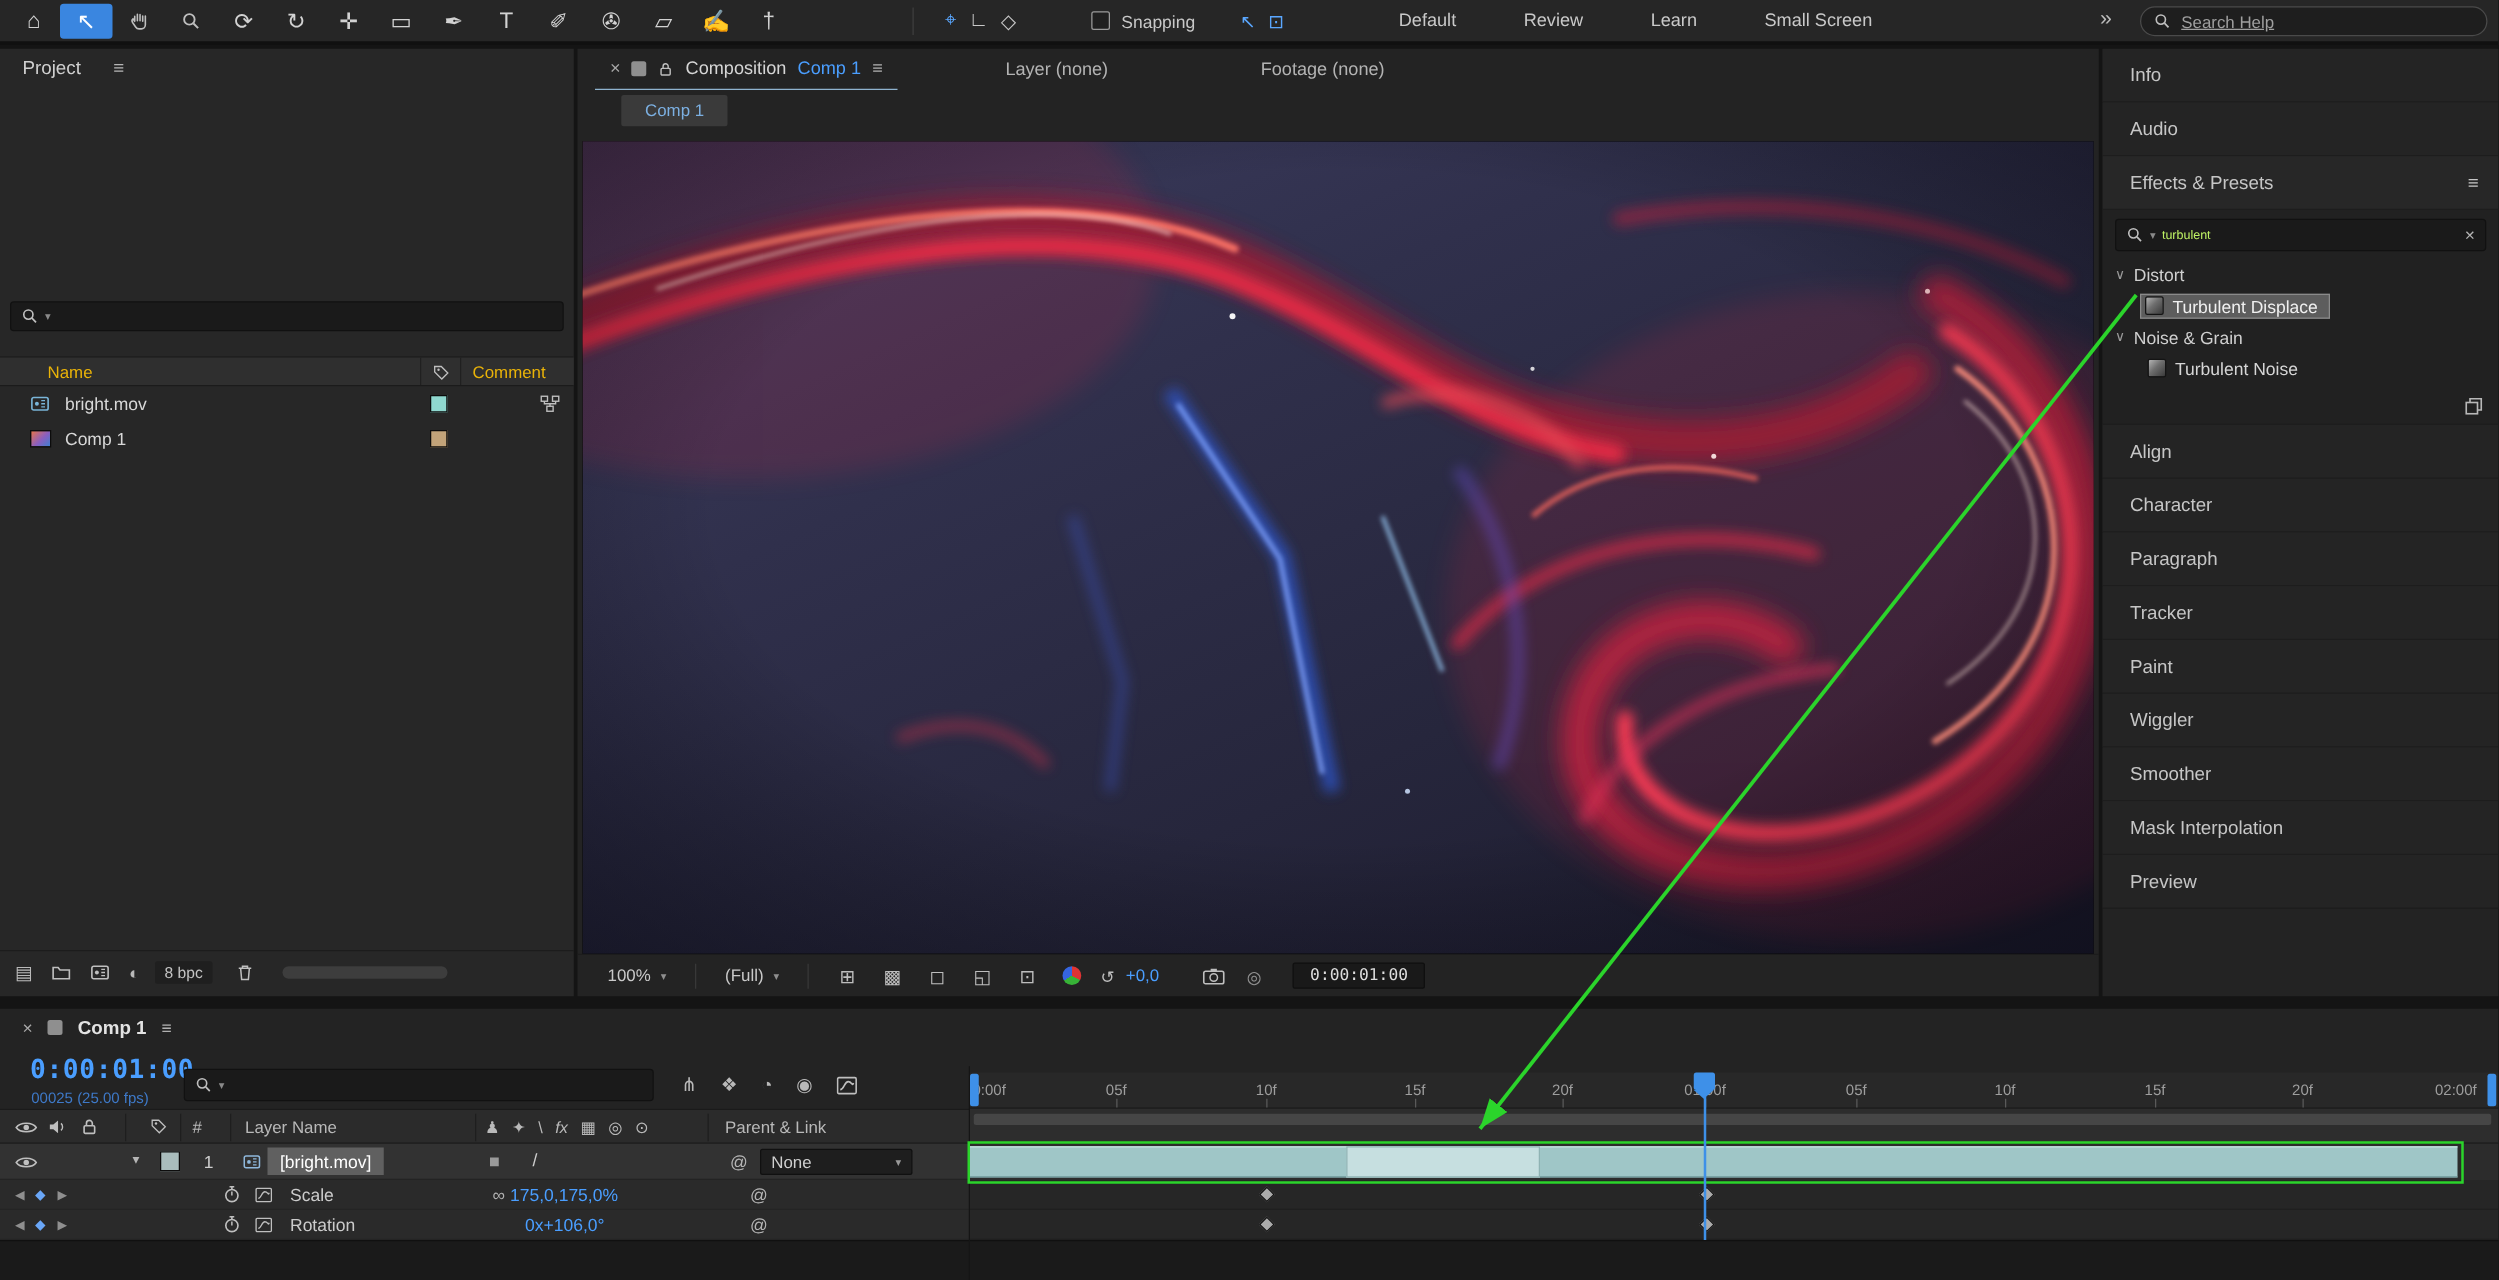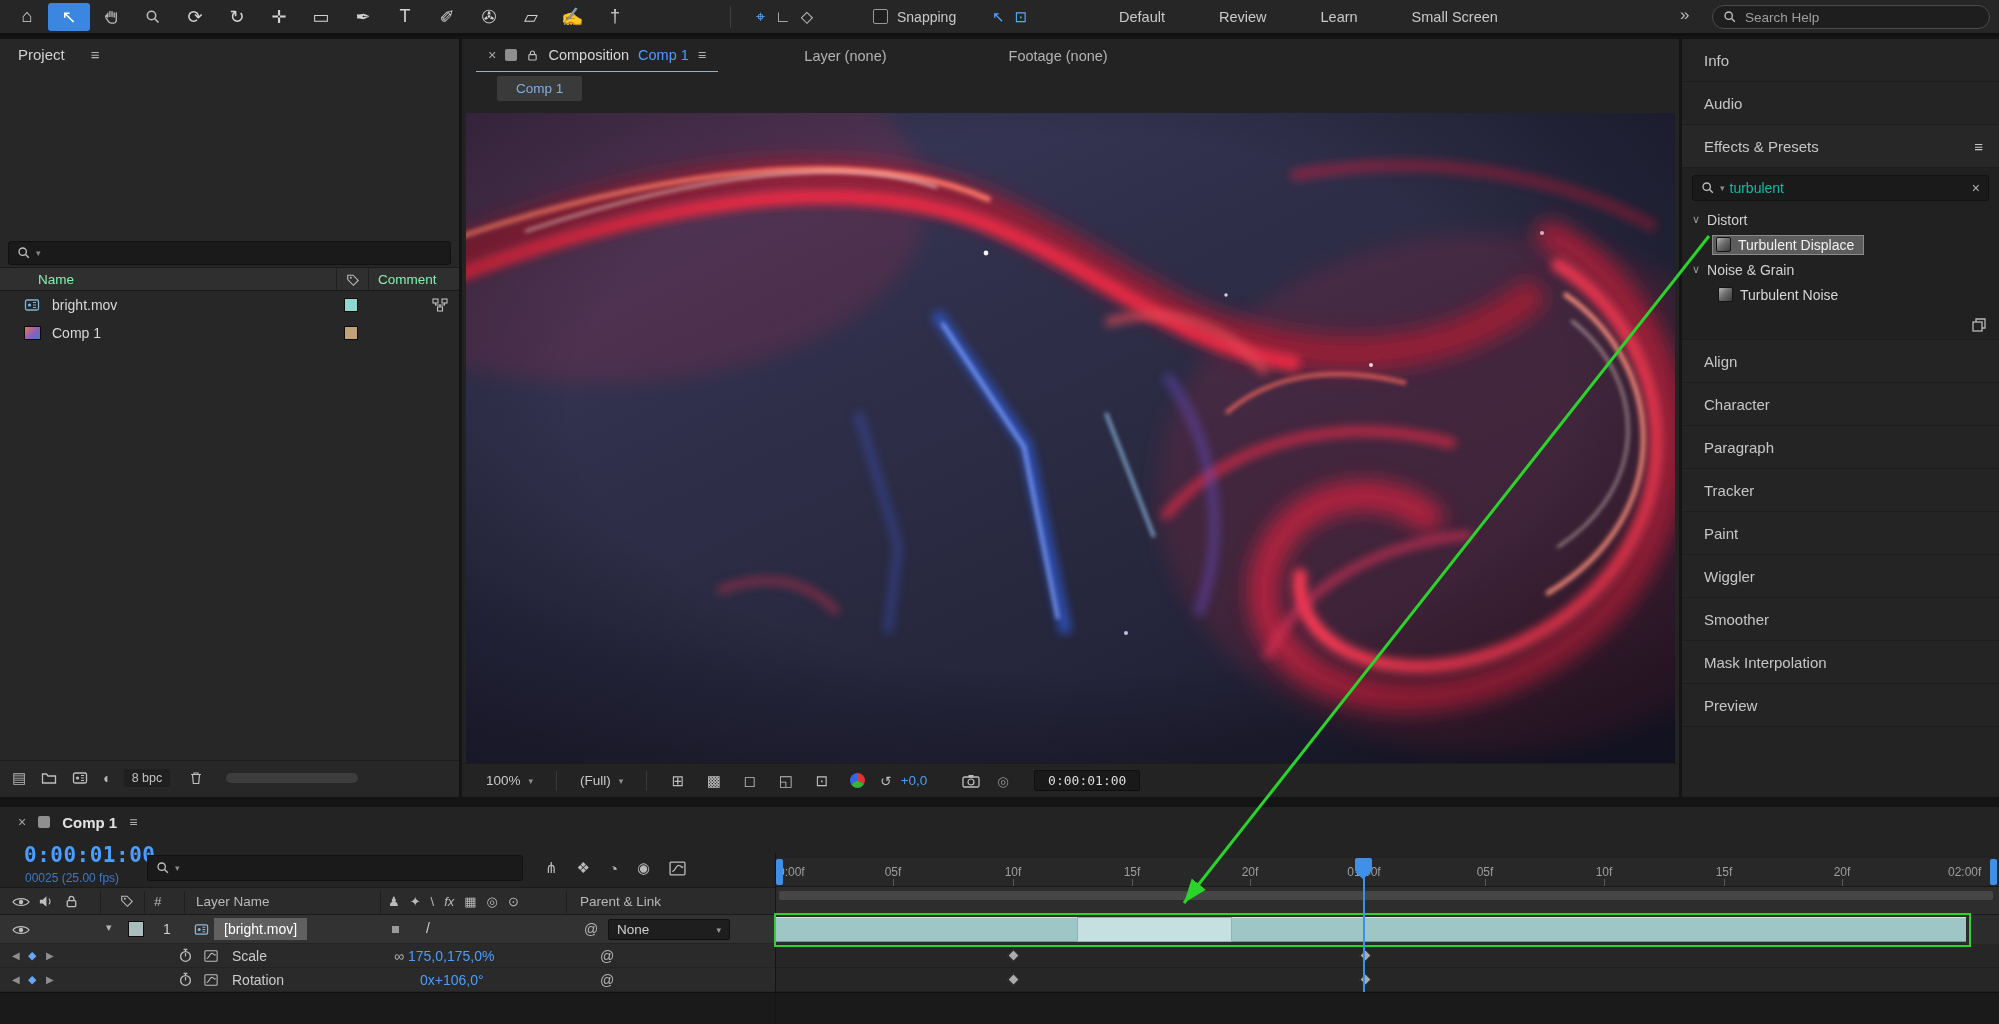--- a/index.html
+++ b/index.html
@@ -23,38 +23,38 @@
   .axisgroup .ax0 { color:#5aa7ff; }
   .snapwrap { position:absolute; left:873px; top:0; height:33px; display:flex; align-items:center; gap:9px; }
   .cb { width:15px; height:15px; border:1px solid #9a9a9a; border-radius:2px; background:#1f1f1f; }
   .snapicons { position:absolute; left:992px; top:0; height:33px; display:flex; align-items:center; gap:10px;
                color:#5aa7ff; font-size:15px; }
   .workspaces { position:absolute; left:1092px; top:0; height:33px; display:flex; align-items:center; }
   .ws { padding:0 27px; font-size:14.5px; color:#c9c9c9; }
   .ovf { position:absolute; left:1680px; top:5px; font-size:17px; color:#bdbdbd; }
   .helpsearch { position:absolute; left:1712px; top:5px; width:278px; height:24px; border-radius:12px;
                 background:#1e1e1e; border:1px solid #4a4a4a; display:flex; align-items:center;
-                padding:0 10px; gap:8px; color:#9f9f9f; font-size:13.5px; }
+                padding:0 10px; gap:8px; color:#9f9f9f; font-size:13.5px;text-decoration:underline; }
 
   
   .sbox { height:24px; background:#1a1a1a; border:1px solid #111111; border-radius:3px;
           display:flex; align-items:center; padding:0 8px; gap:5px; color:#8f8f8f; }
   .sbox .caret { font-size:9px; color:#8a8a8a; }
-  .sbox .val { color:#14b8a6; font-size:14px; flex:1; }
+  .sbox .val { color:#bef264; font-size:10px; flex:1; }
   .sbox .clear { color:#b5b5b5; font-size:14px; }
 
   
   #project { position:absolute; left:0; top:39px; width:459px; height:758px; background:#272727; }
   .pp-head { height:30px; display:flex; align-items:center; padding-left:18px; gap:26px;
              font-size:15px; color:#d0d0d0; }
   .pp-head .menu { color:#b5b5b5; }
   .pp-preview { height:168px; }
   .pp-searchrow { padding:4px 8px 2px 8px; }
-  .pp-cols { position:relative; margin-top:0; height:24px; background:#2f2f2f; border-top:1px solid #1b1b1b;
-             border-bottom:1px solid #1b1b1b; font-size:13.5px; color:#86efac; }
+  .pp-cols { position:relative; margin-top:18px; height:24px; background:#2f2f2f; border-top:1px solid #1b1b1b;
+             border-bottom:1px solid #1b1b1b; font-size:13.5px; color:#eab308; }
   .pp-cols .cdiv { position:absolute; top:0; width:1px; height:100%; background:#202020; }
   .prow { position:relative; height:28px; font-size:14px; color:#d8d8d8; }
   .prow .nm { position:absolute; left:52px; top:6px; }
   .swatch { position:absolute; left:344px; top:7px; width:14px; height:14px; border:1px solid #0c0c0c; }
   .compicon { position:absolute; left:24px; top:7px; width:17px; height:14px; border:1px solid #0c0c0c;
               background:linear-gradient(135deg,#e8734a,#8a5fc0 55%,#3f7fd0); }
   .pp-footer { position:absolute; left:0; bottom:3px; width:100%; height:34px; border-top:1px solid #1c1c1c;
                display:flex; align-items:center; color:#b9b9b9; }
   .bpc { margin-left:12px; padding:2px 8px; background:#1f1f1f; border-radius:2px; font-size:12.5px; color:#c3c3c3; }
   .hpill { margin-left:22px; width:132px; height:10px; border-radius:5px; background:#3d3d3d; }

